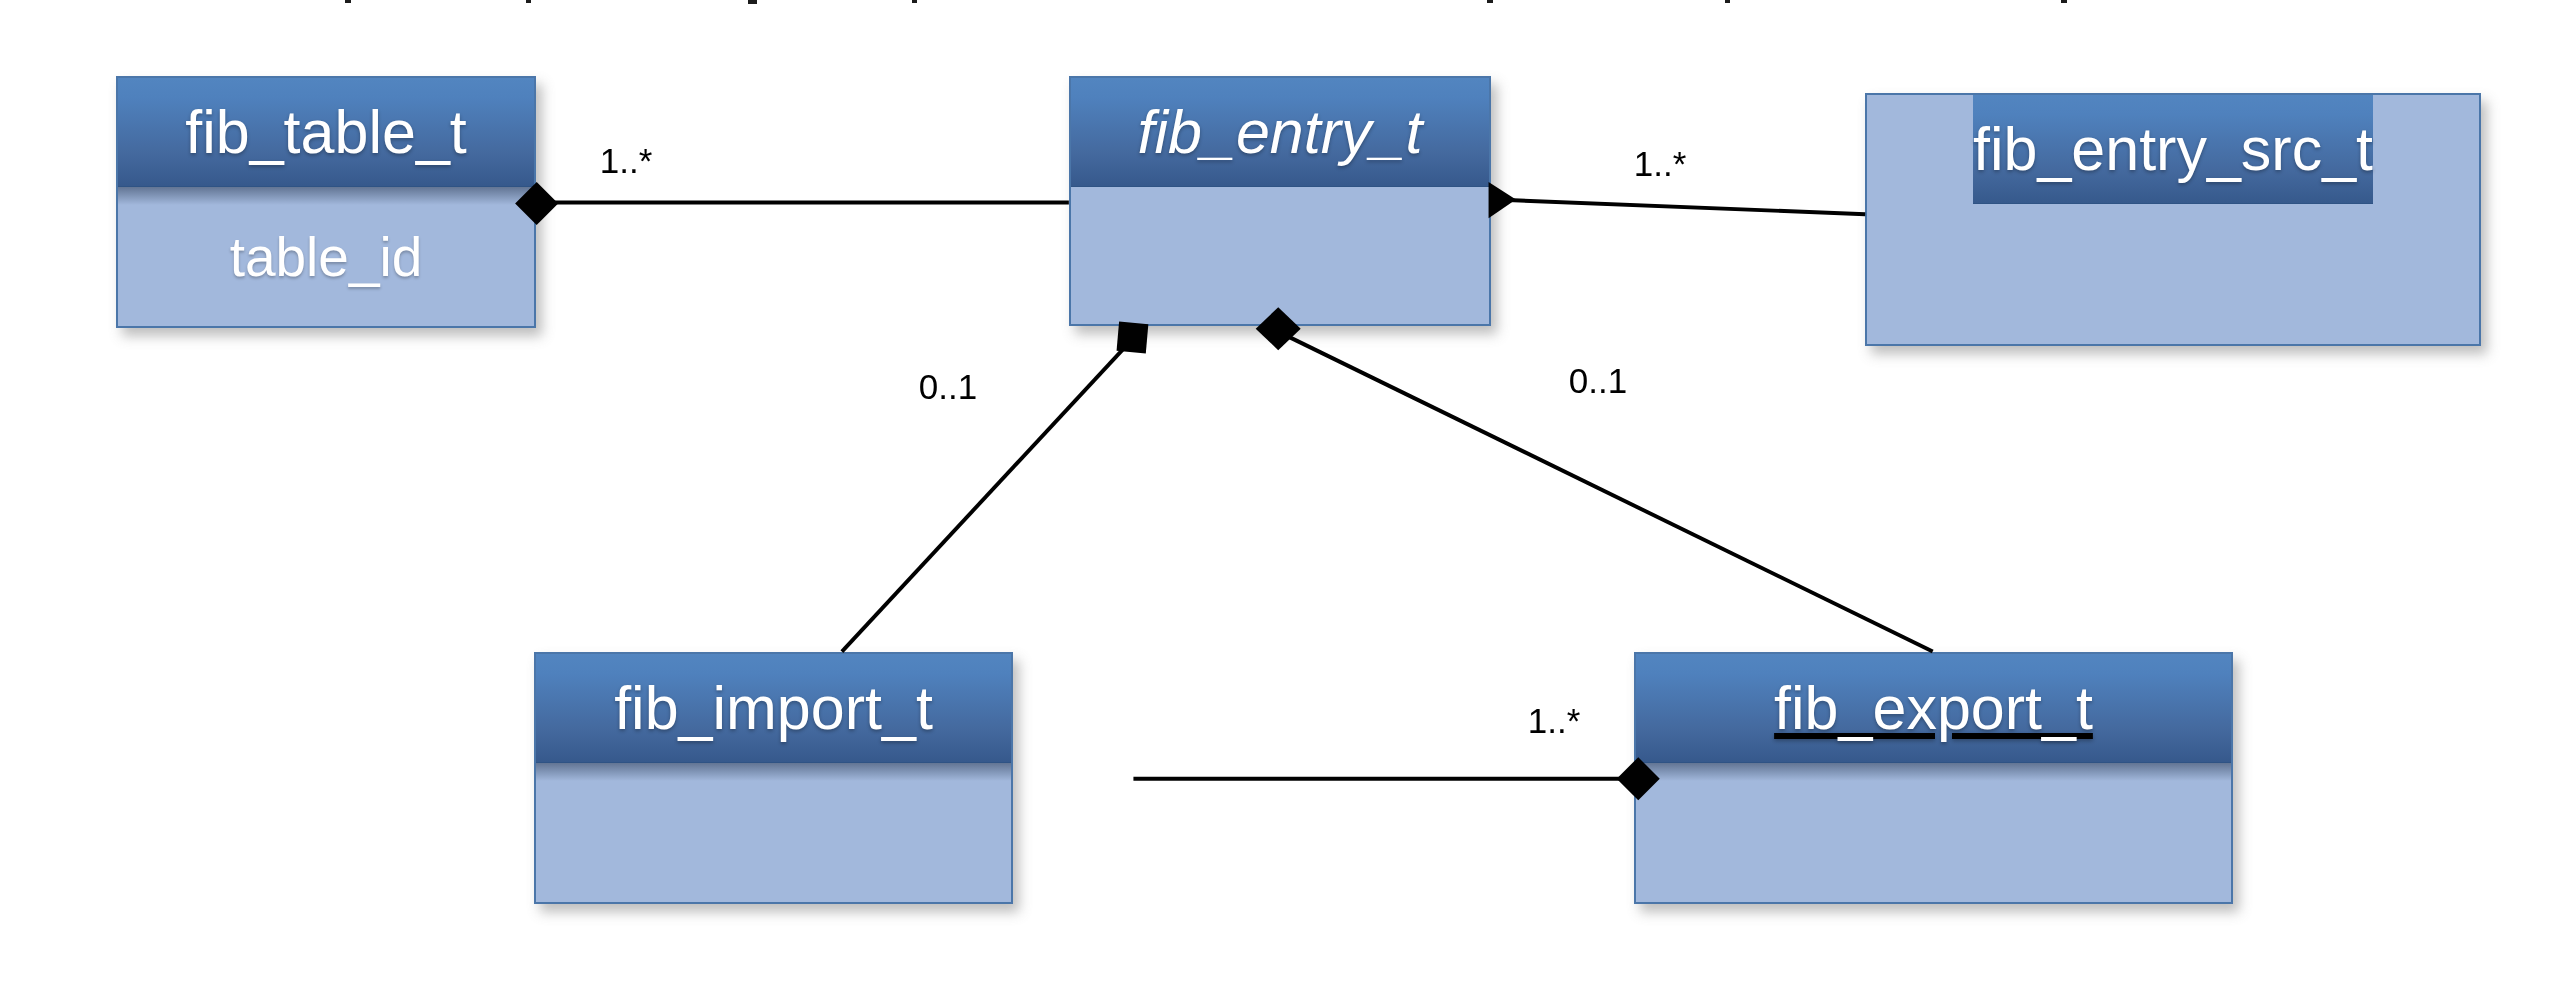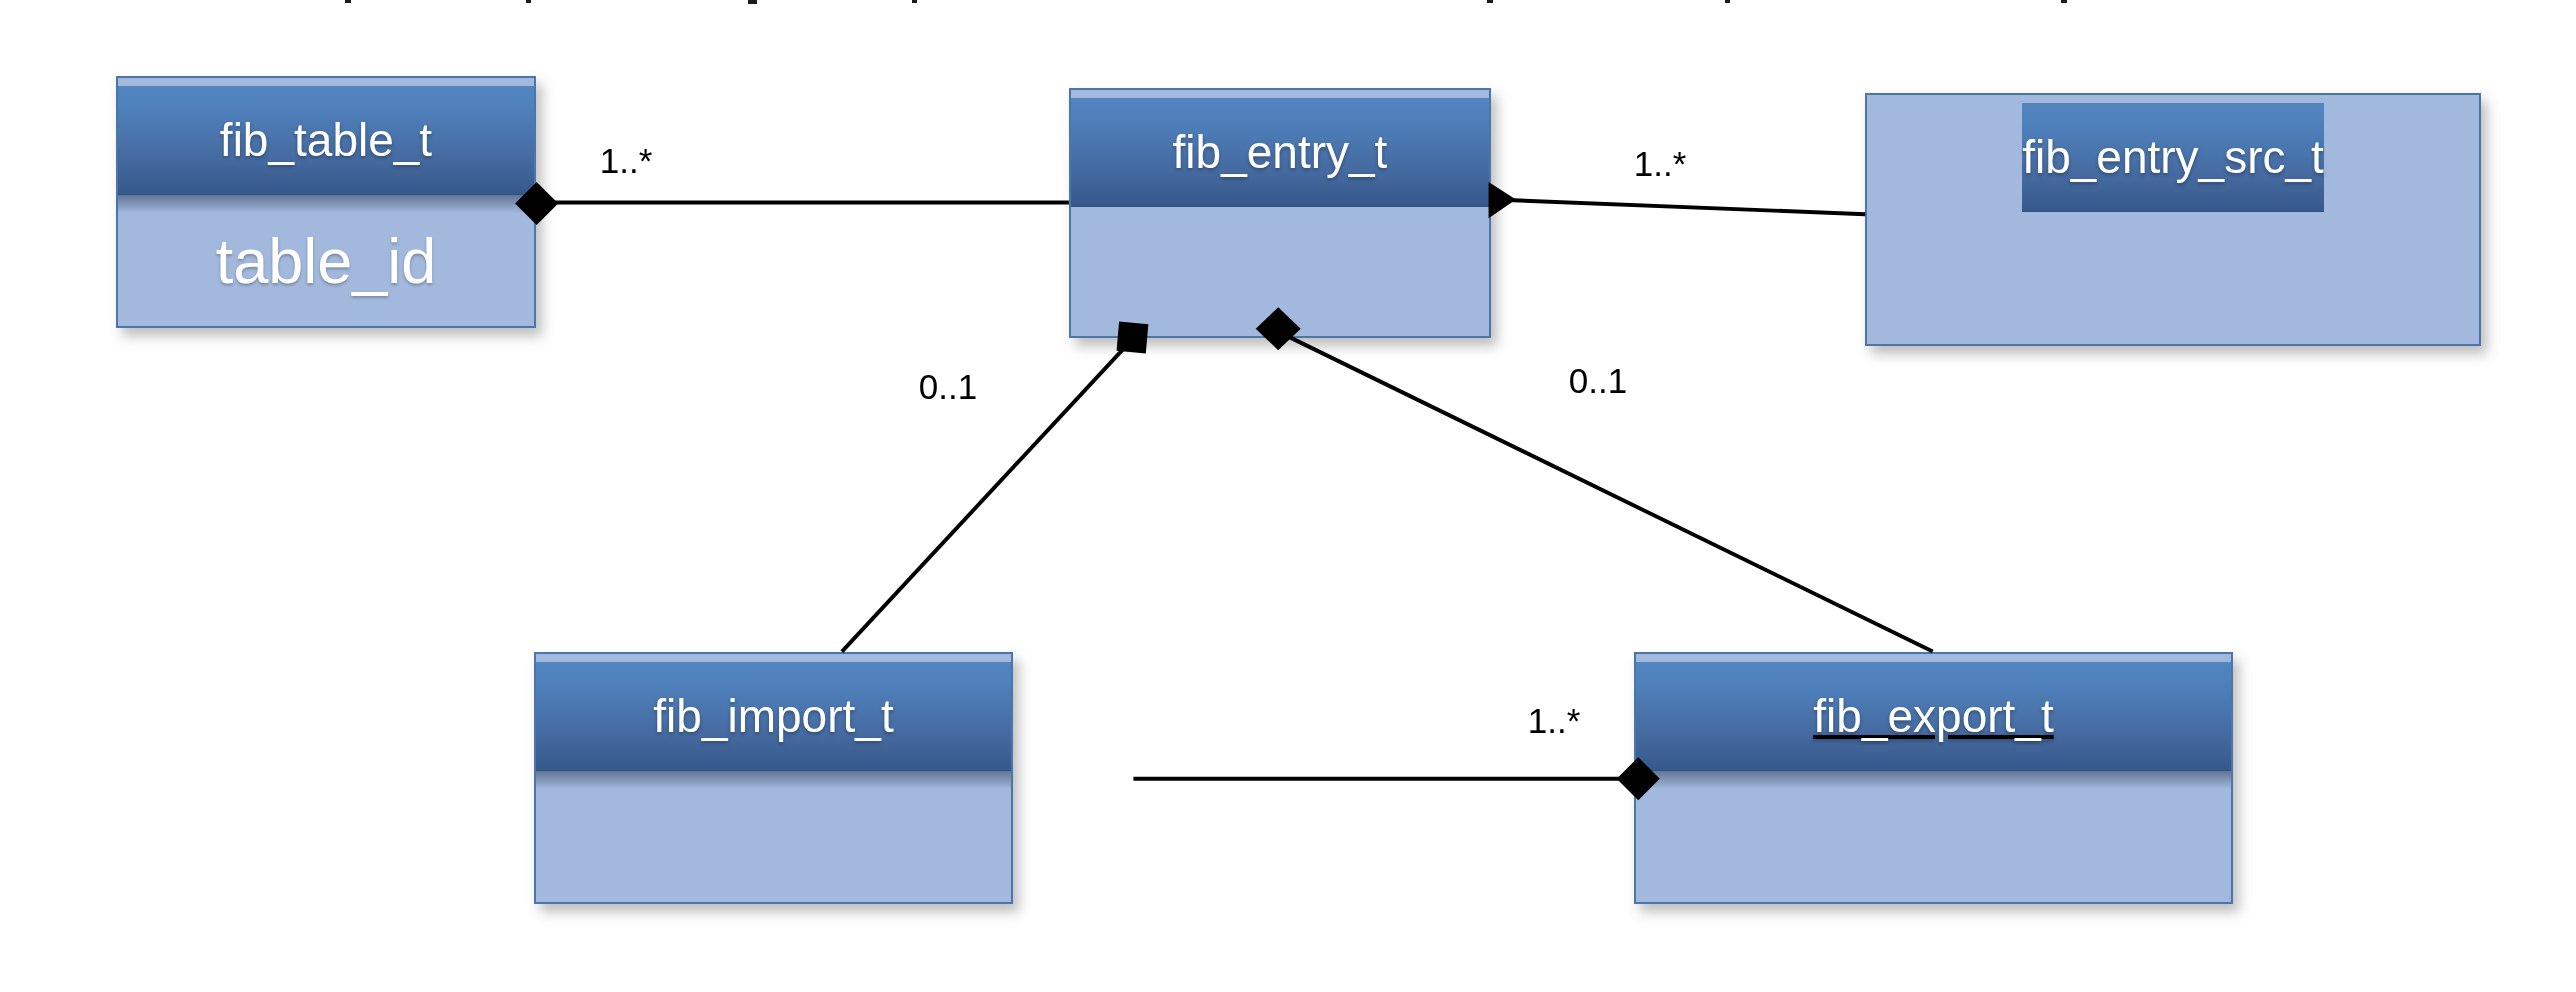--- a/index.html
+++ b/index.html
@@ -16,31 +16,30 @@
     border:2.9px solid #4b76a9;
     box-sizing:border-box;
     box-shadow:5.9px 7.8px 11.7px rgba(110,110,110,.45);
     background:#a2b8dc;
     display:flex;flex-direction:column;
   }
   .uml-header{
     height:108px;flex:0 0 108px;
     background:linear-gradient(180deg,#5285c0 0%,#4f81bd 18%,#44699e 70%,#36598c 100%);
     display:flex;align-items:center;justify-content:center;
-    color:#ffffff;font-size:46px;
+    color:#ffffff;font-size:61px;
     text-shadow:0 2px 3.9px rgba(0,0,0,.3);
     border-bottom:1px solid #2f5384;
     position:relative;
-    margin-top:8px;
   }
   .uml-body{
     flex:1 1 auto;
     position:relative;
     display:flex;align-items:center;justify-content:center;
-    color:#ffffff;font-size:63px;
+    color:#ffffff;font-size:55px;
     text-shadow:0 2px 2.9px rgba(0,0,0,.25);
     background:#a2b8dc;
   }
   .uml-body::before{ 
     content:"";position:absolute;left:0;top:0;right:0;height:17.6px;
     background:linear-gradient(180deg,rgba(20,35,60,.45),rgba(20,35,60,0));
     pointer-events:none;
   }
   
   #connectors{position:absolute;left:0;top:0;z-index:3;pointer-events:none;}
@@ -74,21 +73,21 @@
 
     <line x1="1158" y1="796" x2="1658" y2="796" stroke="#010101" stroke-width="4"></line>
     <polygon points="1674,774 1696,796 1674,818 1652,796" fill="#010101"></polygon>
   </svg>
 
   <div class="uml-box" style="left:116px;top:76px;width:420px;height:252px;">
     <div class="uml-header">fib_table_t</div>
     <div class="uml-body">table_id</div>
   </div>
 
-  <div class="uml-box" style="left:1069px;top:88px;width:422px;height:250px;">
+  <div class="uml-box" style="left:1069px;top:76px;width:422px;height:250px;font-style:italic;">
     <div class="uml-header">fib_entry_t</div>
   </div>
 
   <div class="uml-box" style="left:1865px;top:93px;width:616px;height:253px;align-items:center;">
     <div class="uml-header">fib_entry_src_t</div>
   </div>
 
   <div class="uml-box" style="left:534px;top:652px;width:479px;height:252px;">
     <div class="uml-header">fib_import_t</div>
     <div class="uml-body"></div>

